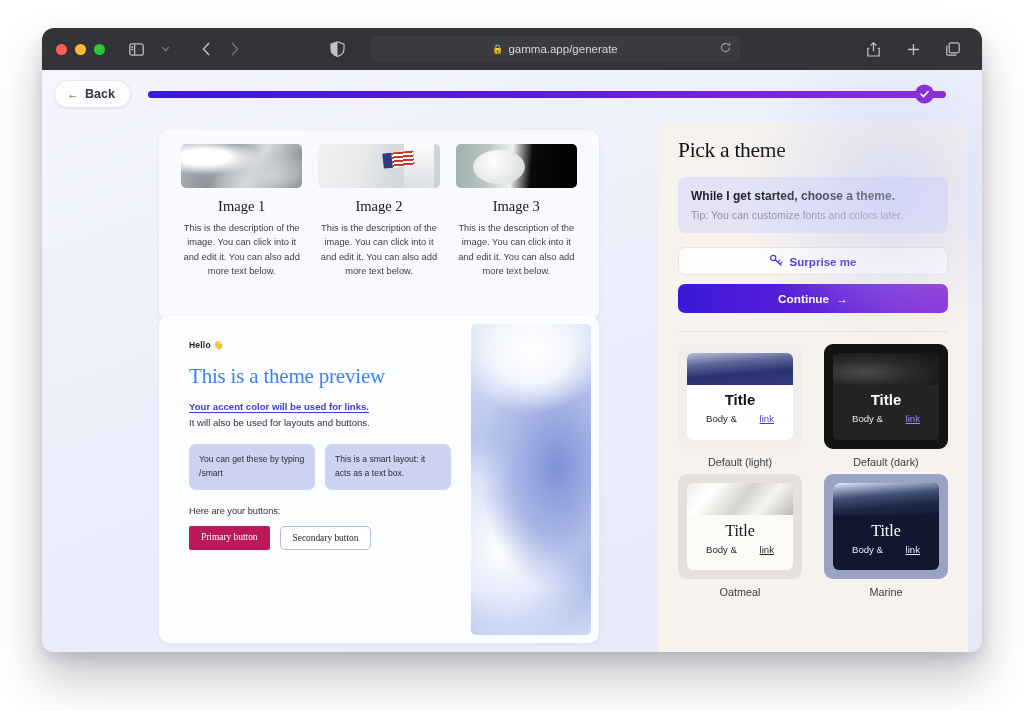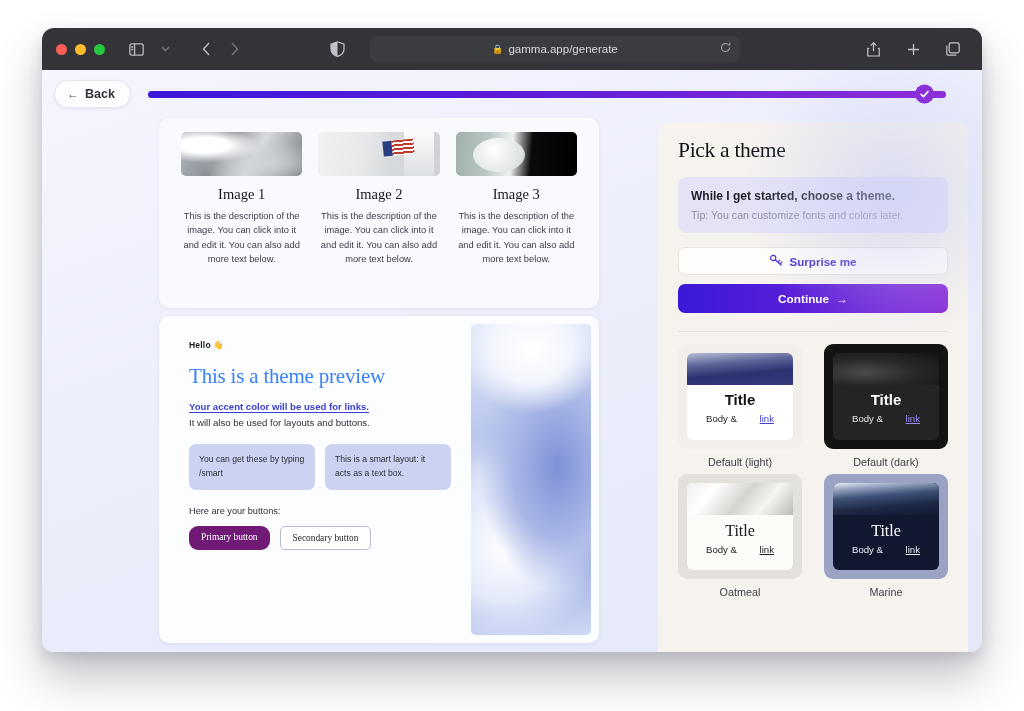--- a/index.html
+++ b/index.html
@@ -129,21 +129,21 @@
   }
 
   .card {
     background: #fbfcff;
     border-radius: 10px;
     box-shadow: 0 1px 4px rgba(50,50,90,0.07);
   }
 
   
   #images-card {
-    position: absolute; left: 0; top: 0;
+    position: absolute; left: 0; top: 12px;
     width: 440px; height: 190px;
     background: #f9fafe;
     border-radius: 10px;
     overflow: hidden;
     padding: 0 22px;
   }
   #images-row { display: flex; gap: 16px; padding-top: 14px; }
   .image-item { flex: 1; text-align: center; }
   .img-thumb {
     height: 44px; border-radius: 5px; overflow: hidden; position: relative;
@@ -216,22 +216,22 @@
     flex: 1;
     background: #ccd2f1;
     border-radius: 7px;
     padding: 9px 10px;
     font-size: 8.6px; color: #2b2d38; line-height: 1.6;
     min-height: 44px;
   }
   #buttons-label { font-size: 9.2px; color: #2e3039; margin-top: 16px; }
   #buttons-row { display: flex; gap: 10px; margin-top: 10px; }
   .btn-primary {
-    background: #701a75; color: #fff;
-    border-radius: 9px; padding: 6px 12px;
+    background: #be185d; color: #fff;
+    border-radius: 2px; padding: 6px 12px;
     font-family: "Liberation Serif", serif;
     font-size: 9.4px; cursor: pointer;
   }
   .btn-secondary {
     background: #ffffff; color: #1c1d25;
     border: 1px solid #b6bcd6; border-radius: 5px;
     padding: 6px 12px;
     font-family: "Liberation Serif", serif;
     font-size: 9.4px; cursor: pointer;
   }

